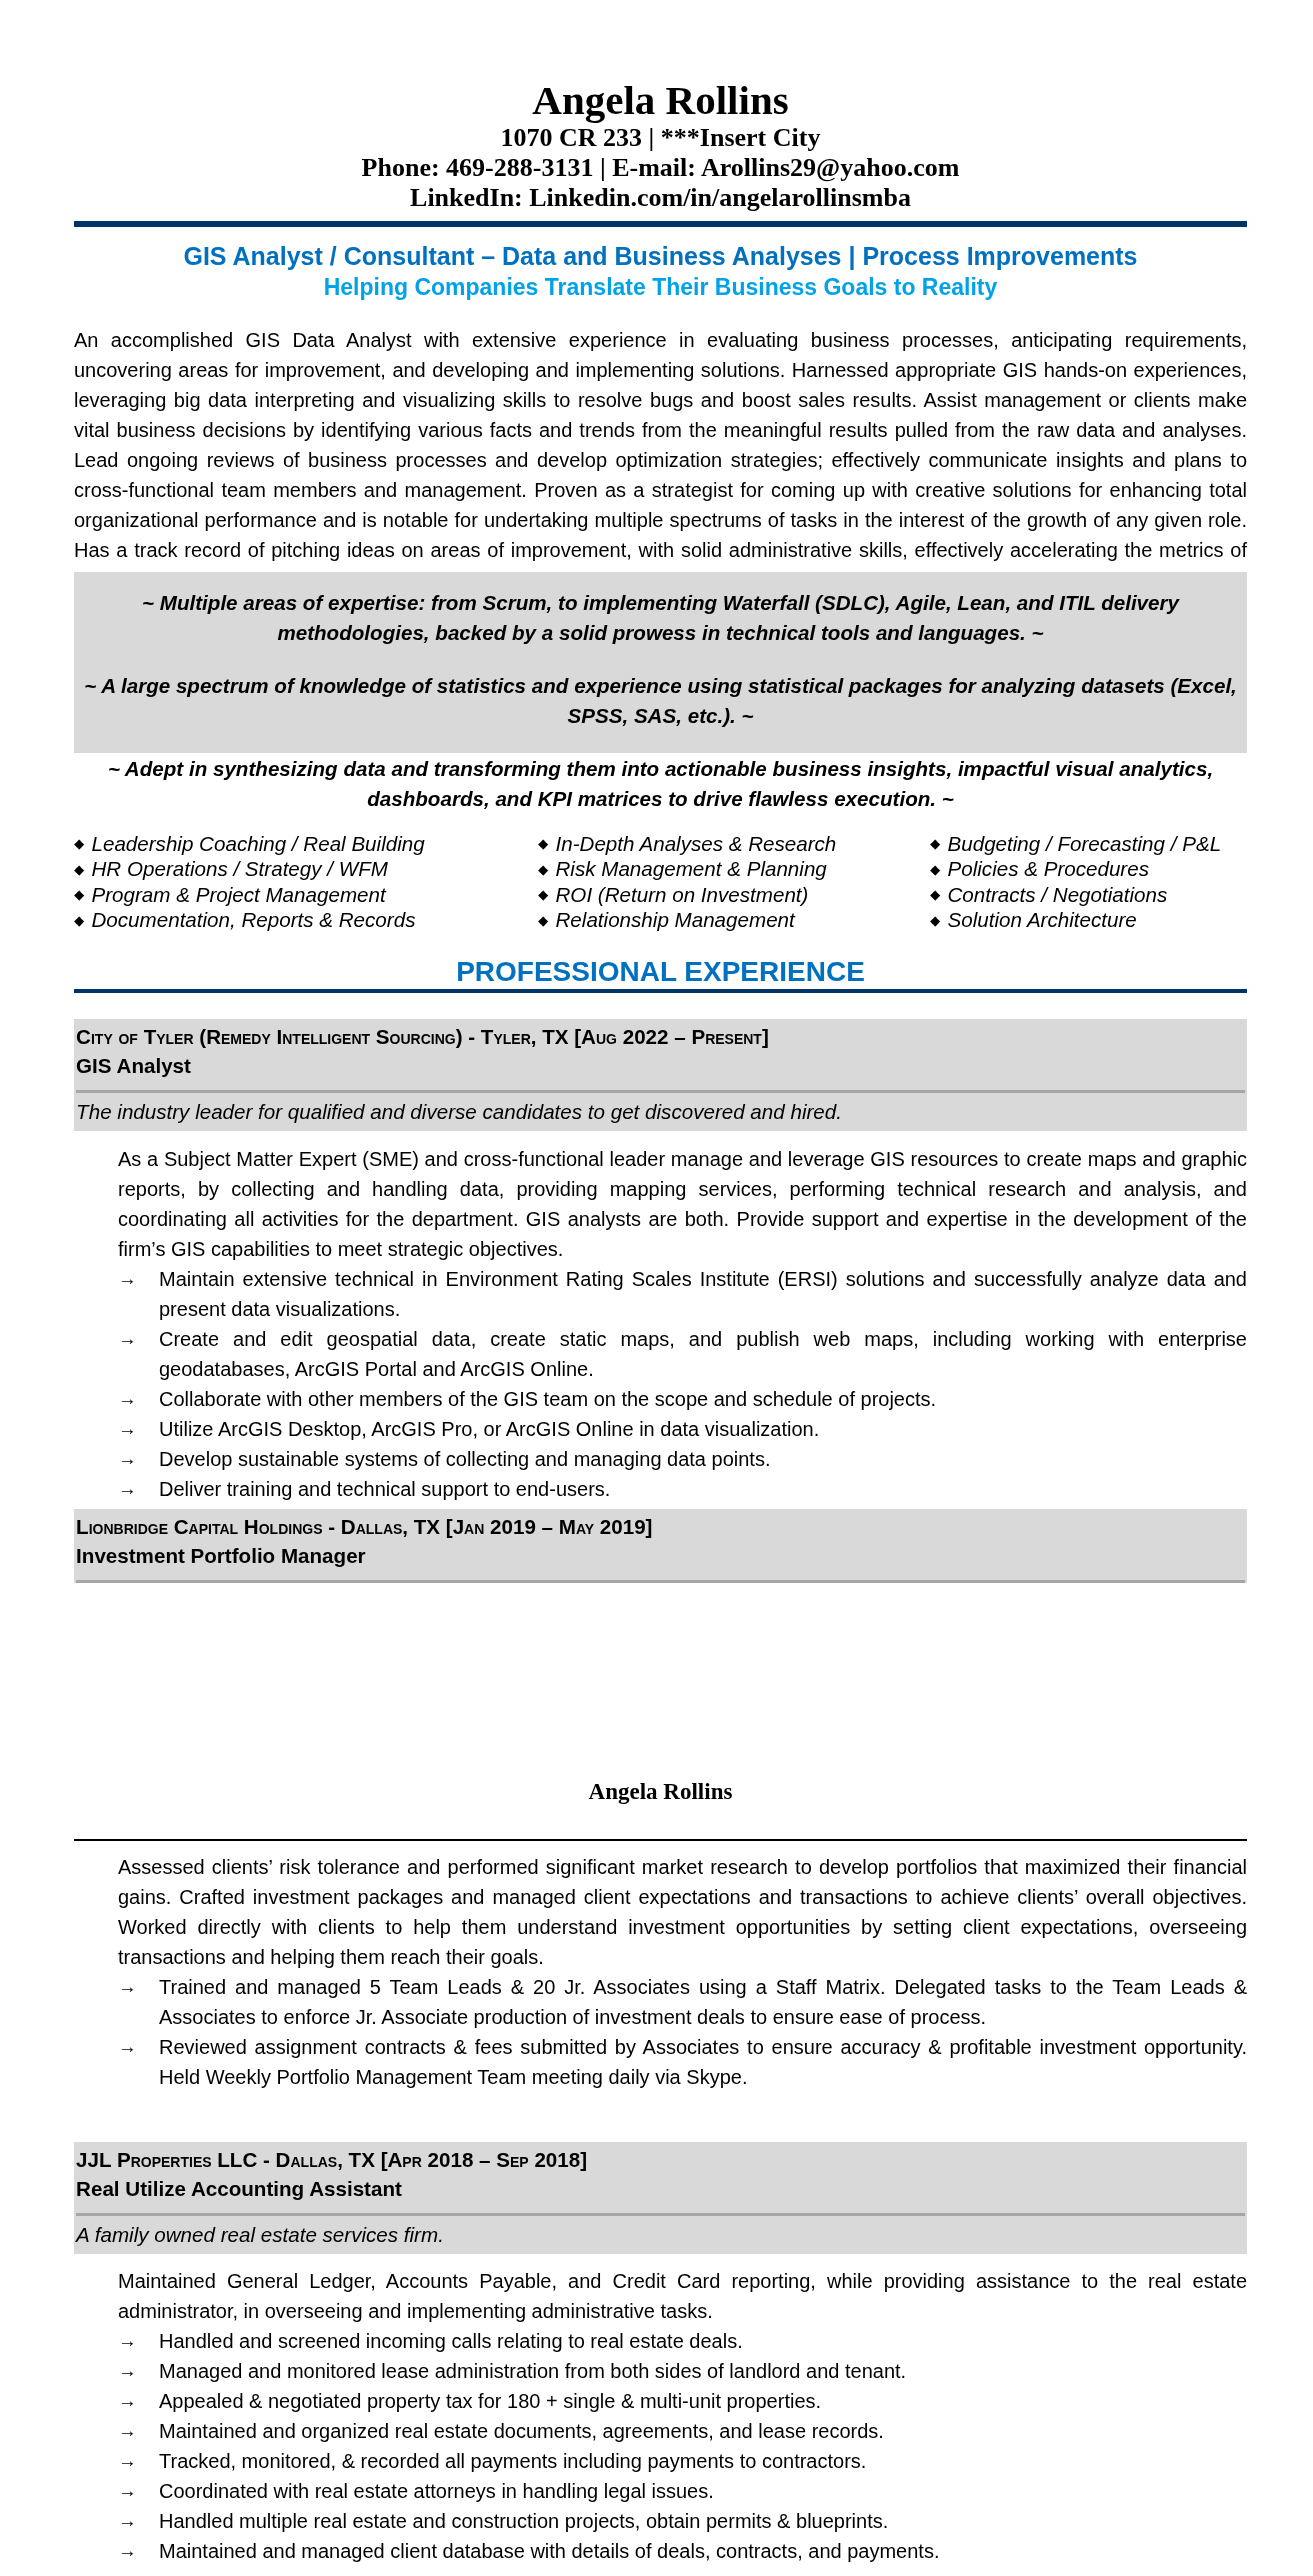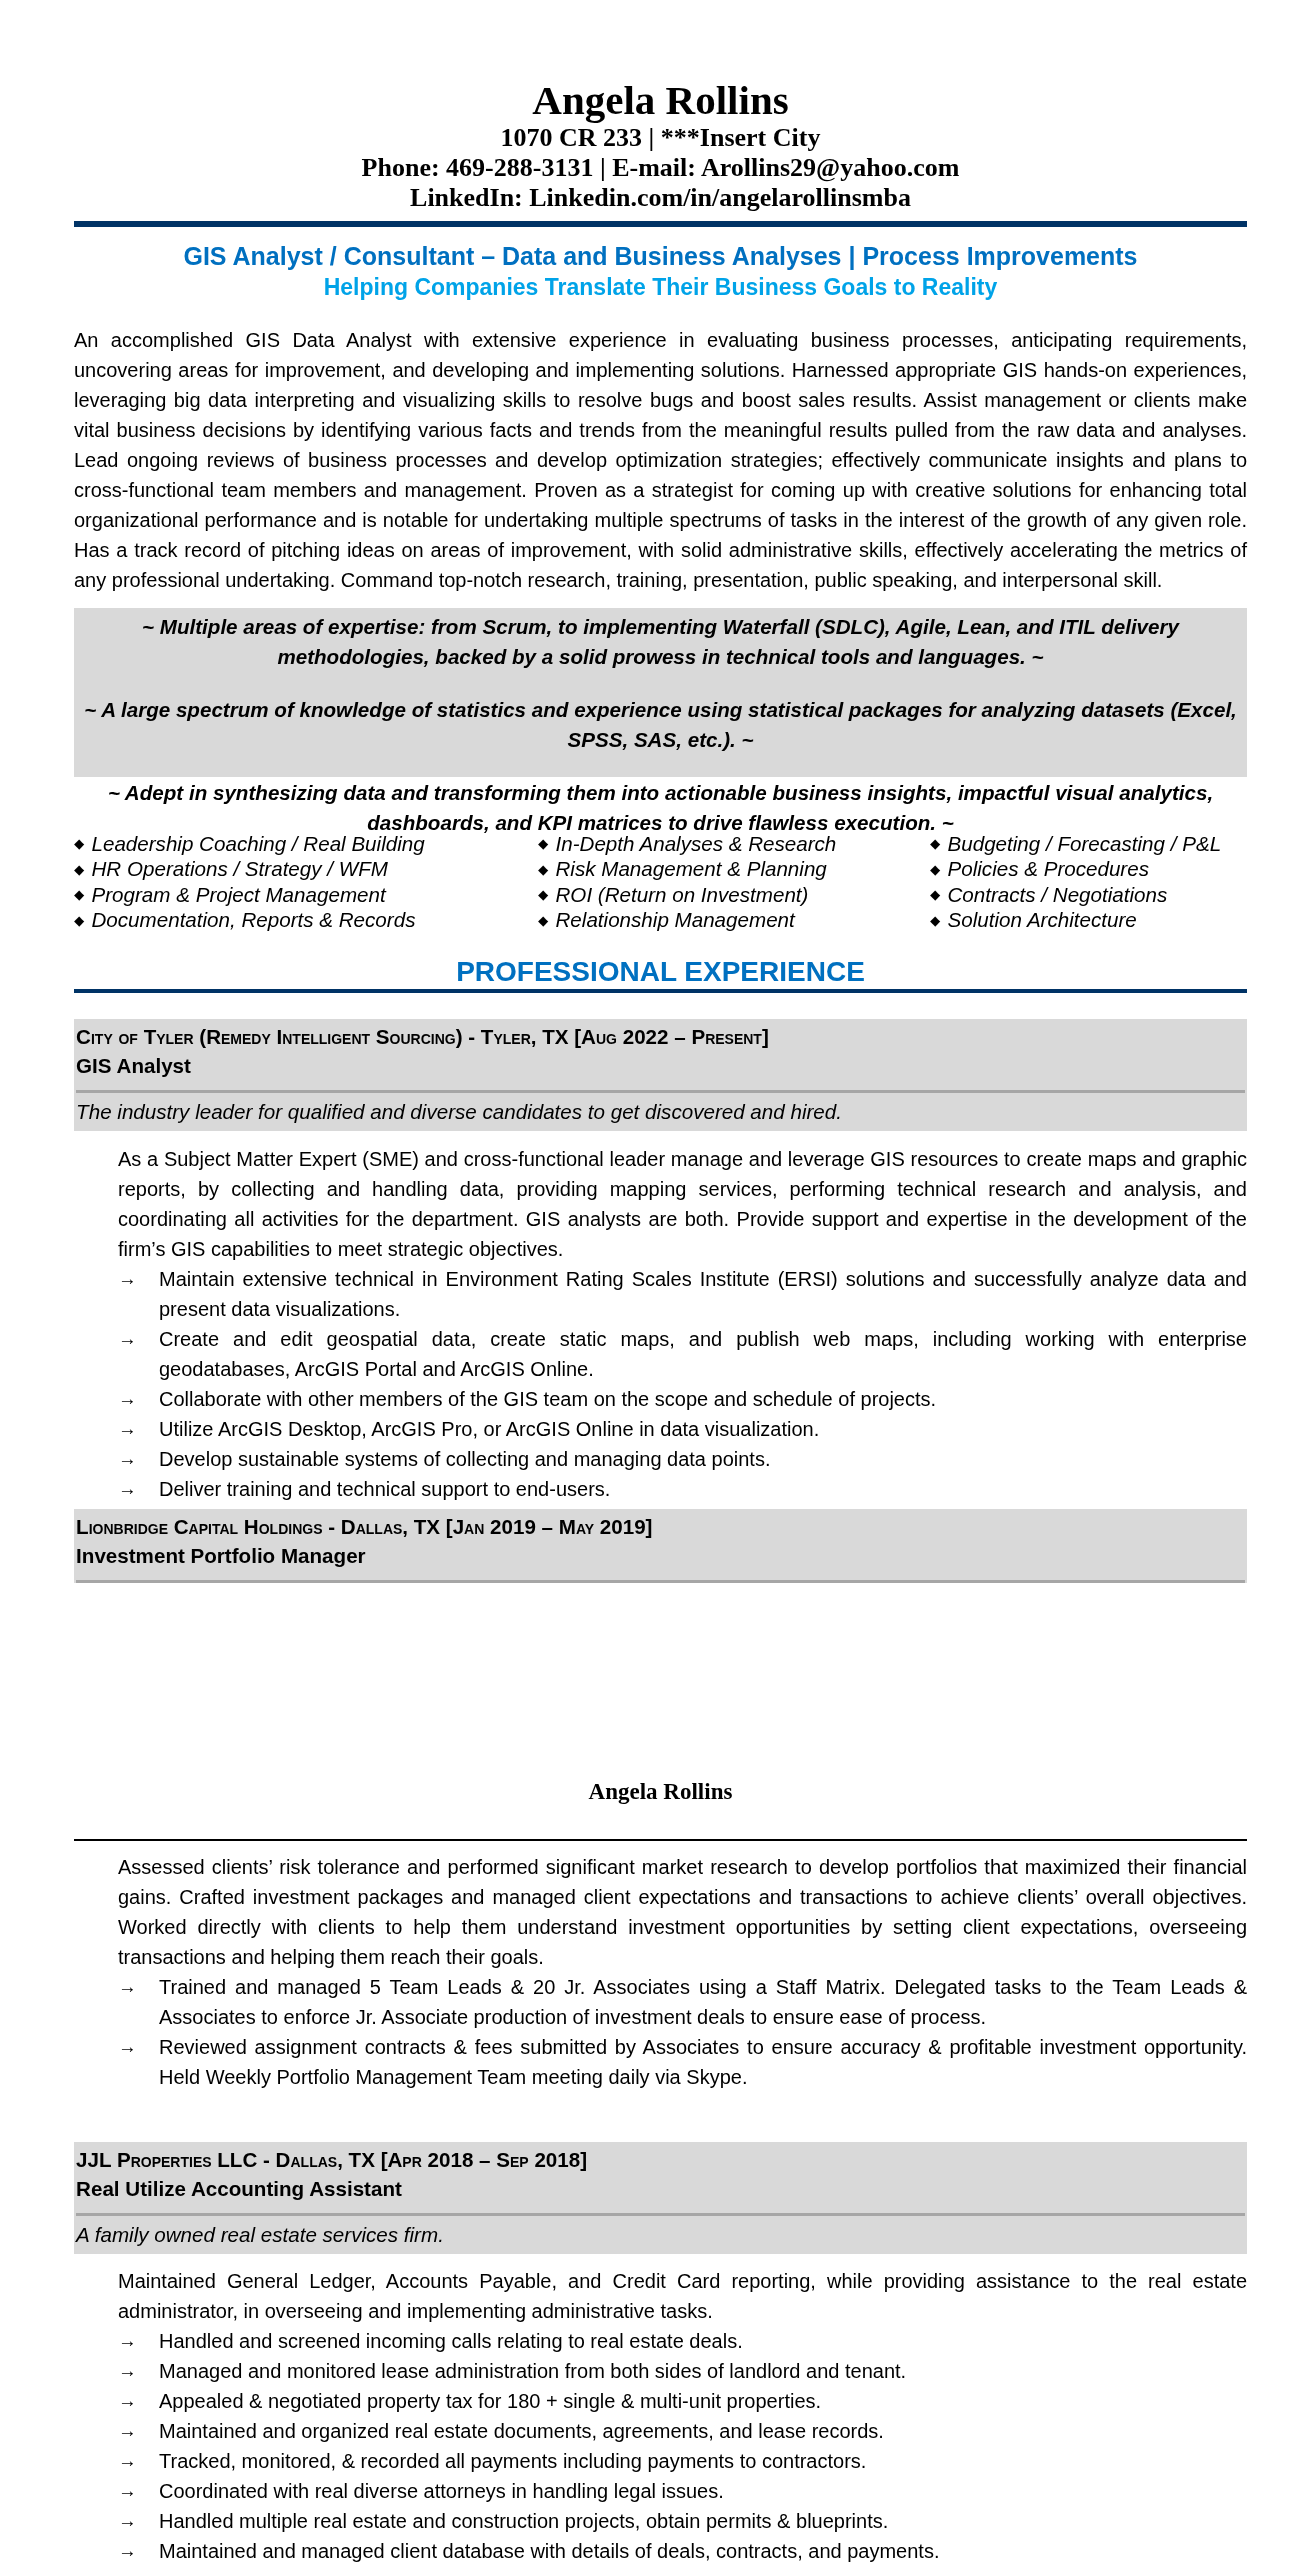--- a/index.html
+++ b/index.html
@@ -41,21 +41,21 @@
 </div>
 <div class="page rule-navy" style="top:221px;"></div>
 
 <div class="page center" style="top:241px;">
   <div class="title">GIS Analyst / Consultant – Data and Business Analyses | Process Improvements</div>
   <div class="subtitle">Helping Companies Translate Their Business Goals to Reality</div>
 </div>
 
 <div class="page body" style="top:325px;">An accomplished GIS Data Analyst with extensive experience in evaluating business processes, anticipating requirements, uncovering areas for improvement, and developing and implementing solutions. Harnessed appropriate GIS hands-on experiences, leveraging big data interpreting and visualizing skills to resolve bugs and boost sales results. Assist management or clients make vital business decisions by identifying various facts and trends from the meaningful results pulled from the raw data and analyses. Lead ongoing reviews of business processes and develop optimization strategies; effectively communicate insights and plans to cross-functional team members and management. Proven as a strategist for coming up with creative solutions for enhancing total organizational performance and is notable for undertaking multiple spectrums of tasks in the interest of the growth of any given role. Has a track record of pitching ideas on areas of improvement, with solid administrative skills, effectively accelerating the metrics of any professional undertaking. Command top-notch research, training, presentation, public speaking, and interpersonal skill.</div>
 
-<div class="page graybox" style="top:608px; height:165px; padding-top:4px;">
+<div class="page graybox" style="top:572px; height:165px; padding-top:16px;">
   <div class="expert">~ Multiple areas of expertise: from Scrum, to implementing Waterfall (SDLC), Agile, Lean, and ITIL delivery methodologies, backed by a solid prowess in technical tools and languages. ~</div>
   <div style="height:23px;"></div>
   <div class="expert">~ A large spectrum of knowledge of statistics and experience using statistical packages for analyzing datasets (Excel, SPSS, SAS, etc.). ~</div>
   <div style="height:23px;"></div>
   <div class="expert">~ Adept in synthesizing data and transforming them into actionable business insights, impactful visual analytics, dashboards, and KPI matrices to drive flawless execution. ~</div>
 </div>
 
 <div class="page skills" style="top:831px;">
   <div>
     <div><span class="dia">◆</span><span>Leadership Coaching / Real Building</span></div>
@@ -128,18 +128,18 @@
     <div class="job-desc">A family owned real estate services firm.</div>
   </div>
   <div style="height:12.4px;"></div>
   <div class="job-body">Maintained General Ledger, Accounts Payable, and Credit Card reporting, while providing assistance to the real estate administrator, in overseeing and implementing administrative tasks.</div>
   <ul class="bullets">
     <li><span class="arrow">→</span><span>Handled and screened incoming calls relating to real estate deals.</span></li>
     <li><span class="arrow">→</span><span>Managed and monitored lease administration from both sides of landlord and tenant.</span></li>
     <li><span class="arrow">→</span><span>Appealed &amp; negotiated property tax for 180 + single &amp; multi-unit properties.</span></li>
     <li><span class="arrow">→</span><span>Maintained and organized real estate documents, agreements, and lease records.</span></li>
     <li><span class="arrow">→</span><span>Tracked, monitored, &amp; recorded all payments including payments to contractors.</span></li>
-    <li><span class="arrow">→</span><span>Coordinated with real diverse attorneys in handling legal issues.</span></li>
+    <li><span class="arrow">→</span><span>Coordinated with real estate attorneys in handling legal issues.</span></li>
     <li><span class="arrow">→</span><span>Handled multiple real estate and construction projects, obtain permits &amp; blueprints.</span></li>
     <li><span class="arrow">→</span><span>Maintained and managed client database with details of deals, contracts, and payments.</span></li>
   </ul>
 </div>
 
 
 </body></html>

